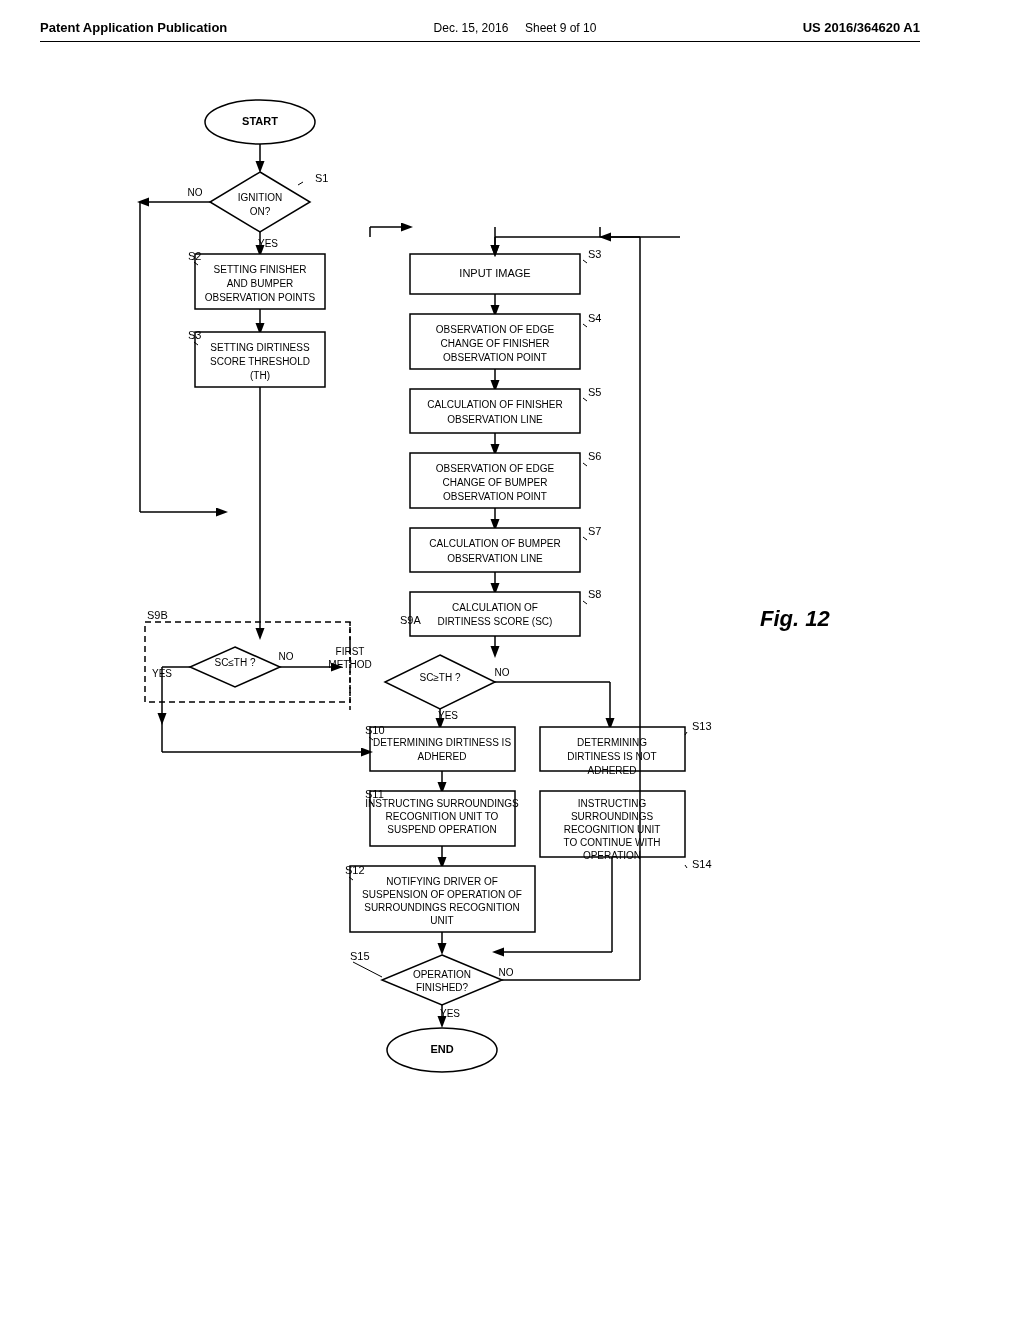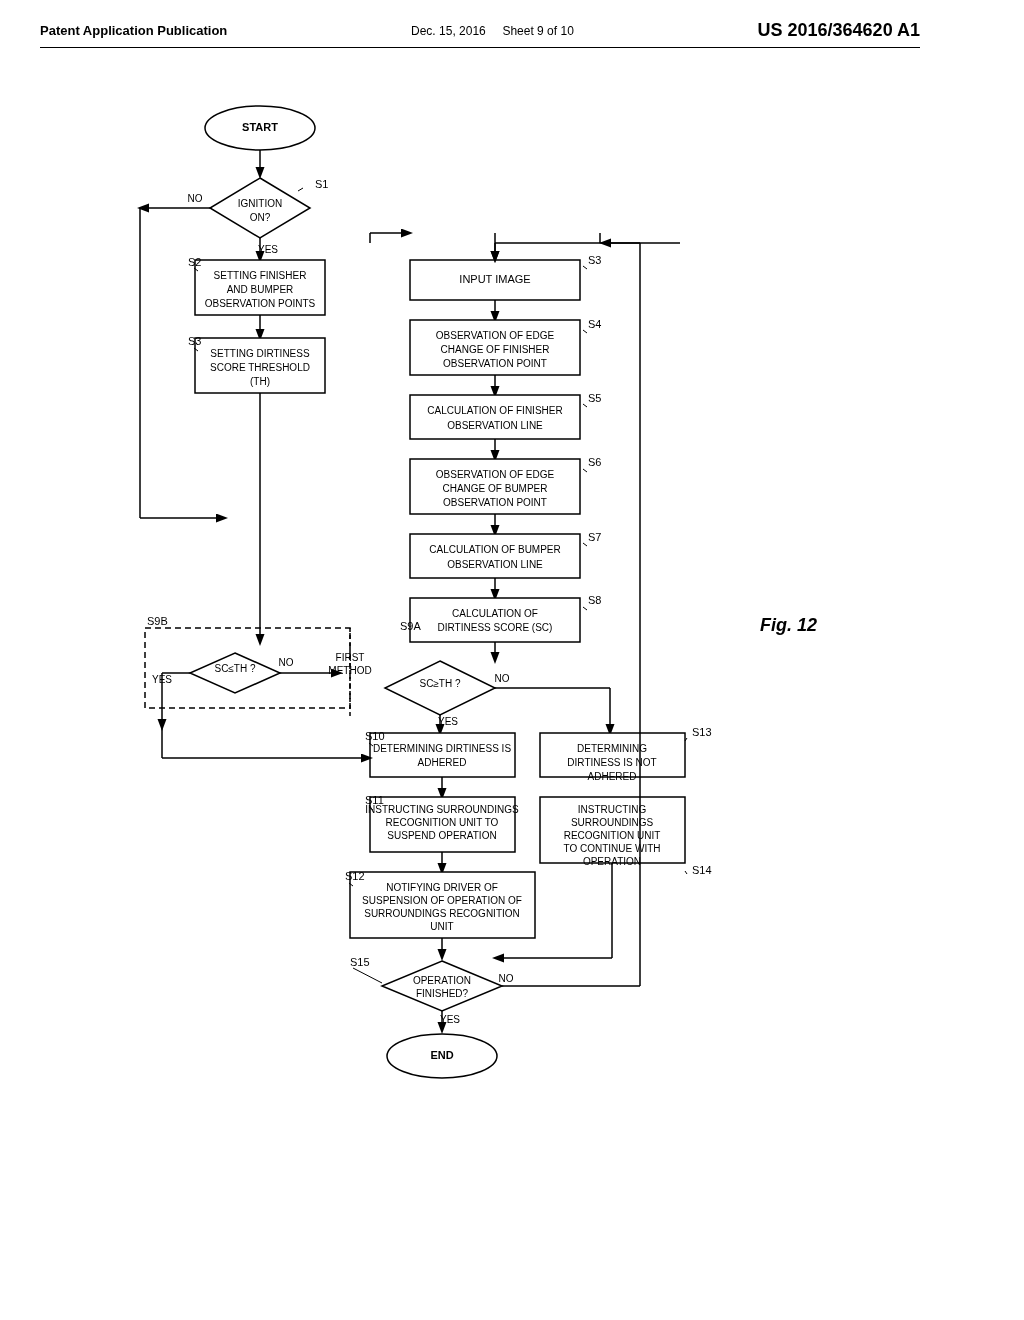--- a/index.html
+++ b/index.html
@@ -32,41 +32,41 @@
       font-size: 13px;
       font-weight: bold;
     }
 
     .header-center {
       font-size: 12px;
       text-align: left;
     }
 
     .header-right {
-      font-size: 18px;
+      font-size: 13px;
       font-weight: bold;
     }
 
     .diagram-container {
       display: flex;
       flex-direction: row;
       align-items: center;
       padding: 20px 0;
       position: relative;
     }
 
     
     .flowchart-svg {
       width: 720px;
       height: 1050px;
     }
 
     .fig-label {
       text-align: center;
-      font-size: 18px;
+      font-size: 22px;
       font-style: italic;
       margin-top: 24px;
       font-weight: bold;
     }
 
     
     .box-text {
       font-family: Arial, sans-serif;
       font-size: 11px;
       text-anchor: middle;

